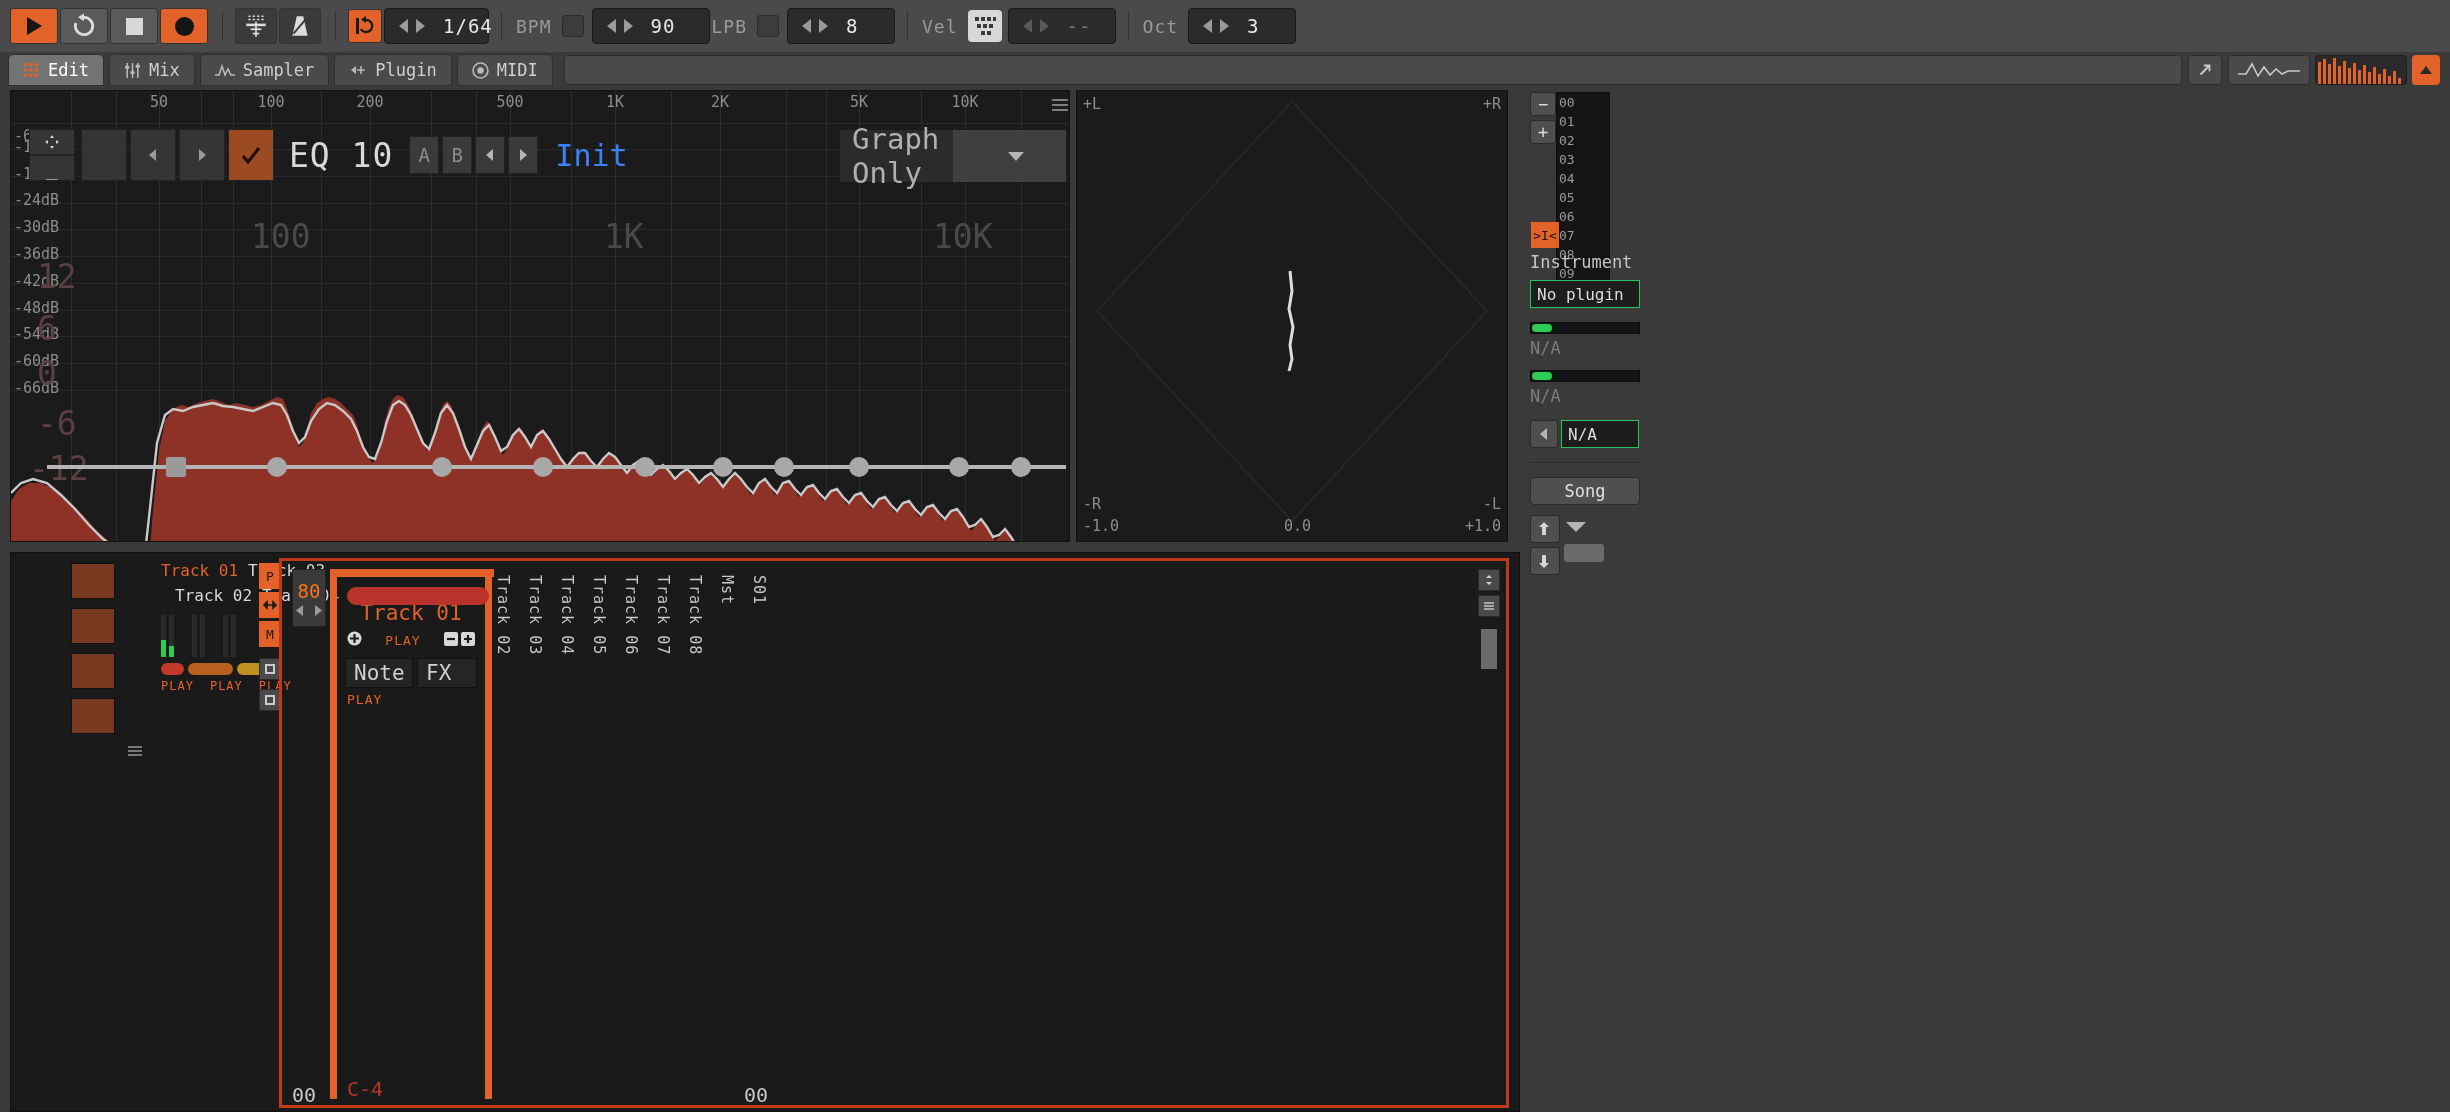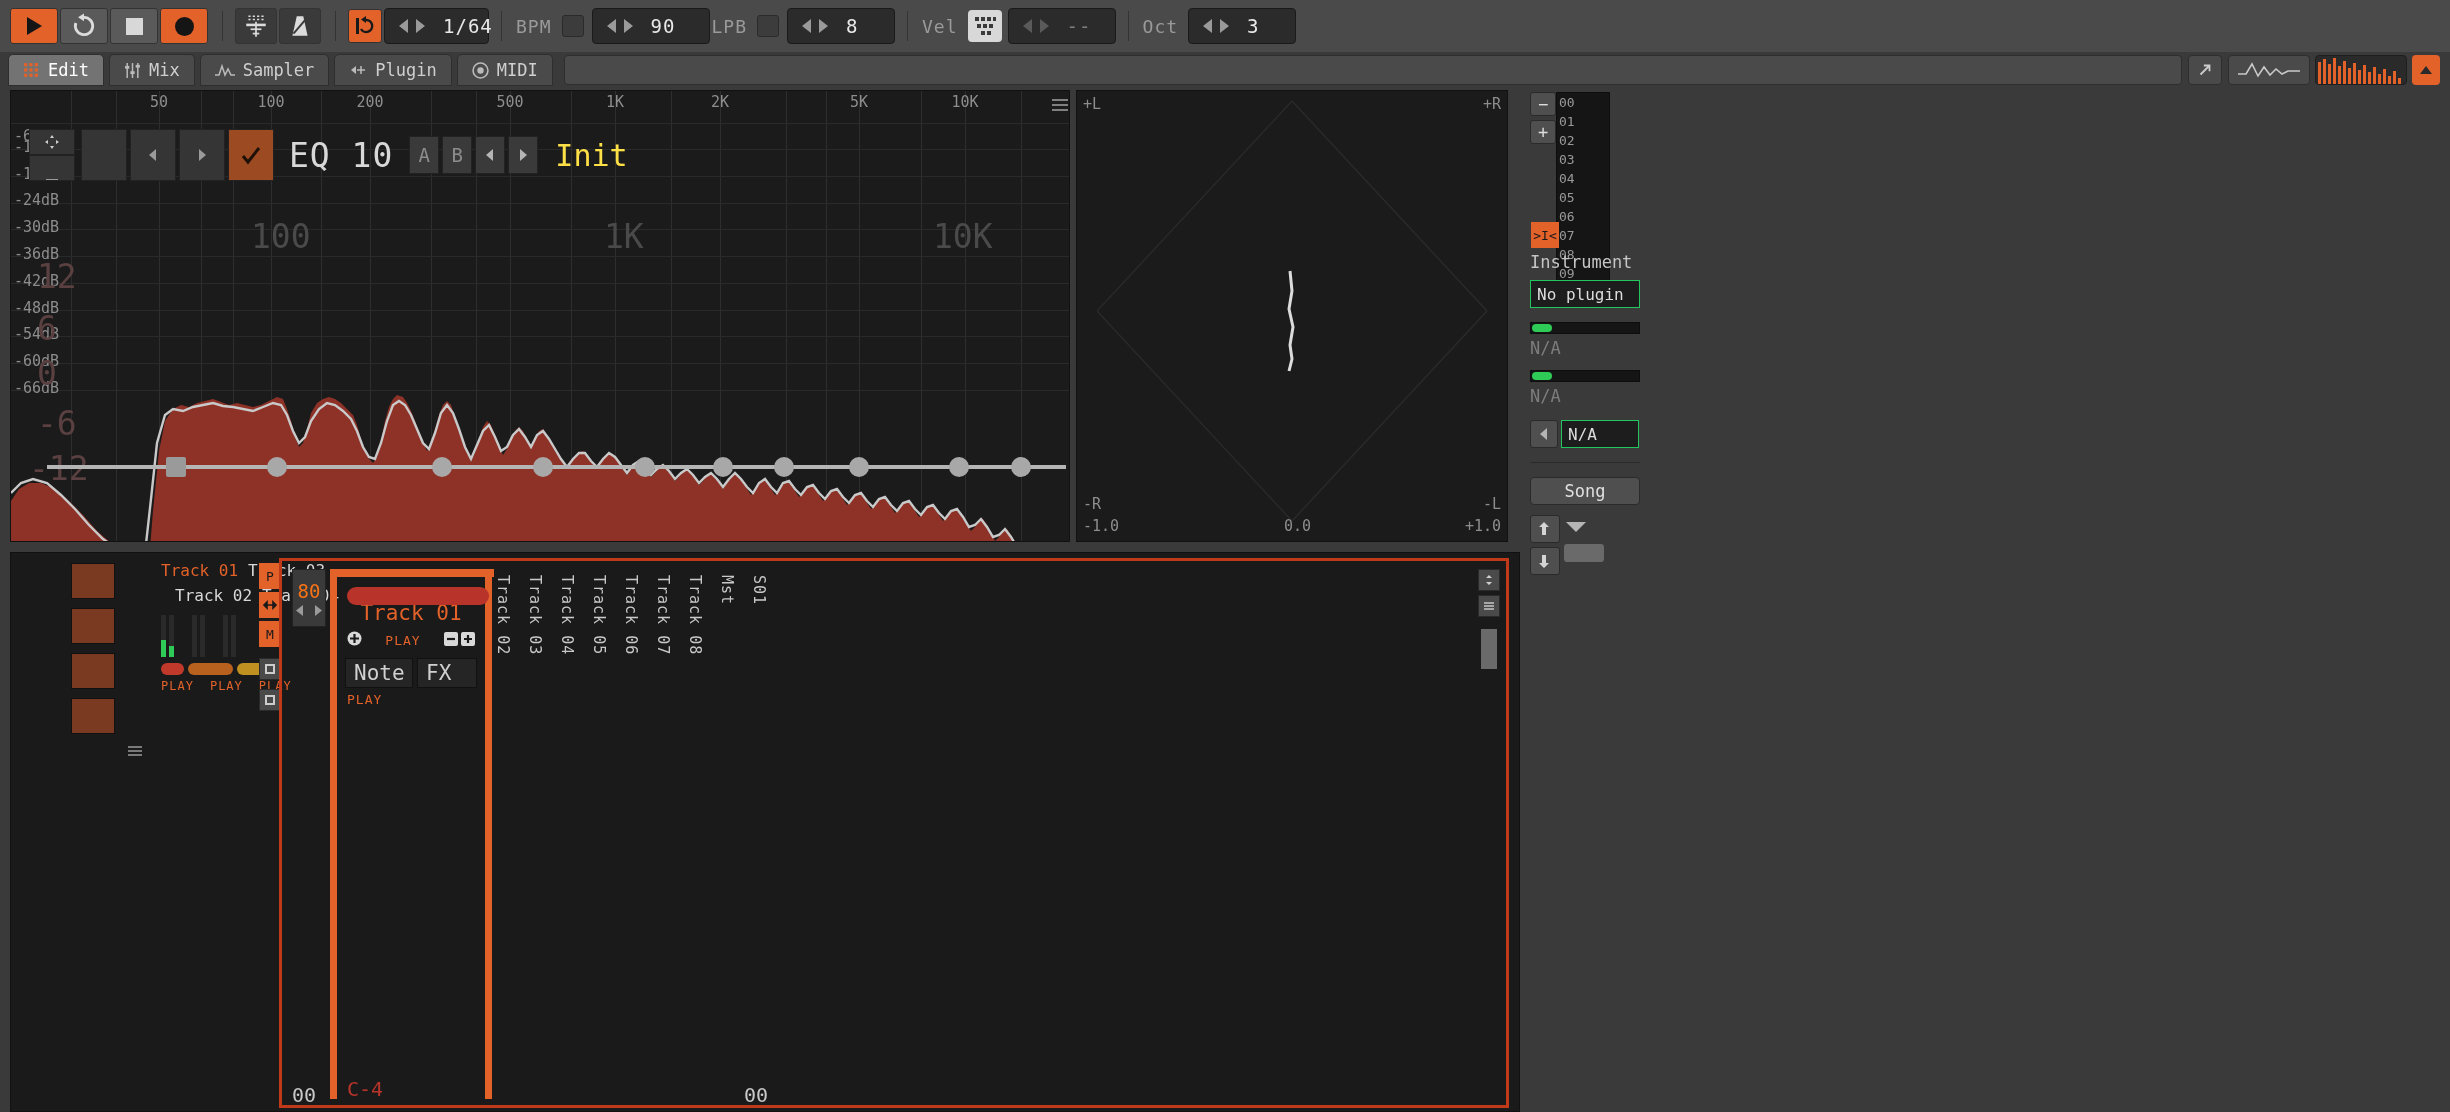--- a/index.html
+++ b/index.html
@@ -69,21 +69,21 @@
   .biglbl{position:absolute;color:#4a4a4a;font-size:33px;}
   .bigdb{position:absolute;left:26px;color:#5a4040;font-size:33px;}
 
   .eqhdr{position:absolute;left:18px;top:38px;display:flex;align-items:center;z-index:9;}
   .eqsq{width:46px;height:52px;background:#353535;border:1px solid #222;margin-right:3px;
     display:flex;align-items:center;justify-content:center;color:#b5b5b5;font-size:20px;cursor:pointer;}
   .eqsq.on{background:#9c4a22;}
   .eqtitle{color:#d8d8d8;font-size:33px;margin:0 16px 0 12px;letter-spacing:1px;}
   .abbtn{width:30px;height:38px;background:#3a3a3a;border:1px solid #222;margin-right:3px;
     display:flex;align-items:center;justify-content:center;color:#8d8d8d;font-size:19px;cursor:pointer;}
-  .initlbl{color:#fde047;font-size:30px;margin-left:14px;}
+  .initlbl{color:#3b82f6;font-size:30px;margin-left:14px;}
   .viewsel{position:absolute;left:828px;top:38px;width:228px;height:54px;background:#2b2b2b;
     border:1px solid #1a1a1a;display:flex;align-items:center;cursor:pointer;z-index:9;}
   .viewsel span{color:#b0b0b0;font-size:29px;padding-left:12px;flex:1;}
   .viewcar{width:44px;height:52px;background:#3f3f3f;display:flex;align-items:center;justify-content:center;}
 
   .eqnode{position:absolute;width:20px;height:20px;border-radius:50%;background:#a8a8a8;
     transform:translate(-50%,-50%);cursor:pointer;}
   .eqnode.sq{border-radius:2px;background:#9a9a9a;}
 
   
@@ -522,20 +522,28 @@
         </svg>
       </div>
     <div class="abbtn">
       <svg width="12" height="14" viewBox="0 0 12 14">
         <path d="M3 1 L3 13 L10 7 Z" fill="#b5b5b5"></path>
         </svg>
       </div>
     <span class="initlbl">Init</span>
   </div>
 
+  <div class="viewsel">
+    <span>Graph Only</span>
+    <span class="viewcar">
+      <svg width="20" height="14" viewBox="0 0 20 14">
+          <path d="M2 3 L18 3 L10 12 Z" fill="#b5b5b5"></path>
+        </svg>
+    </span>
+  </div>
 </div>
 
 <div class="scope">
   <svg style="position:absolute;left:0;top:0" width="430" height="450">
     <line x1="215" y1="10" x2="20" y2="220" stroke="#2a2a2a" stroke-width="1.4"></line>
     <line x1="215" y1="10" x2="410" y2="220" stroke="#2a2a2a" stroke-width="1.4"></line>
     <line x1="20" y1="220" x2="215" y2="430" stroke="#2a2a2a" stroke-width="1.4"></line>
     <line x1="410" y1="220" x2="215" y2="430" stroke="#2a2a2a" stroke-width="1.4"></line>
     <path d="M213,180 L215,200 L212,218 L216,236 L213,254 L215,268 L212,280" fill="none" stroke="#dcdcdc" stroke-width="3"></path>
   </svg>

